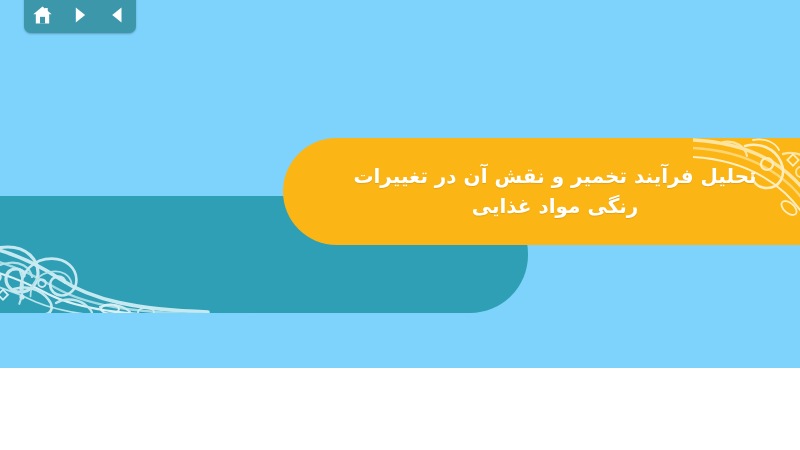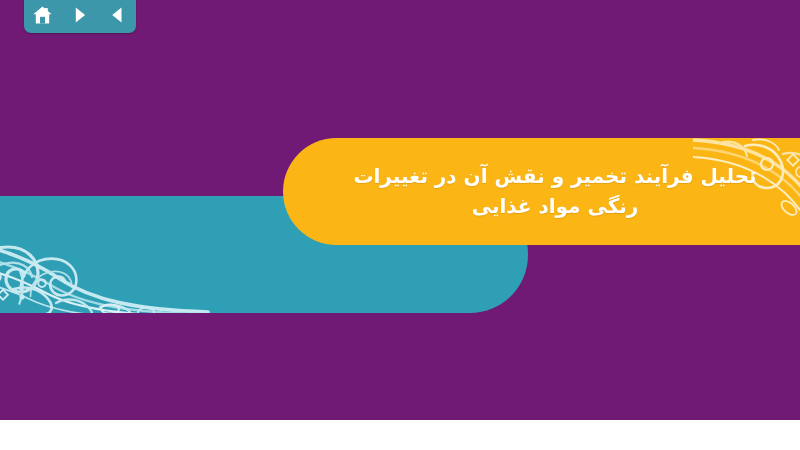--- a/index.html
+++ b/index.html
@@ -4,23 +4,23 @@
 <title>Presentation Slide</title>
 <style>
   html, body {
     margin: 0;
     padding: 0;
     background: #ffffff;
   }
   #slide {
     position: relative;
     width: 800px;
-    height: 420px;
+    height: 368px;
     overflow: hidden;
-    background: #701a75;
+    background: #7dd3fc;
     font-family: "DejaVu Sans", "Liberation Sans", sans-serif;
   }
 
   
   #navbar {
     position: absolute;
     left: 24px;
     top: -10px;
     width: 112px;
     height: 43px;

